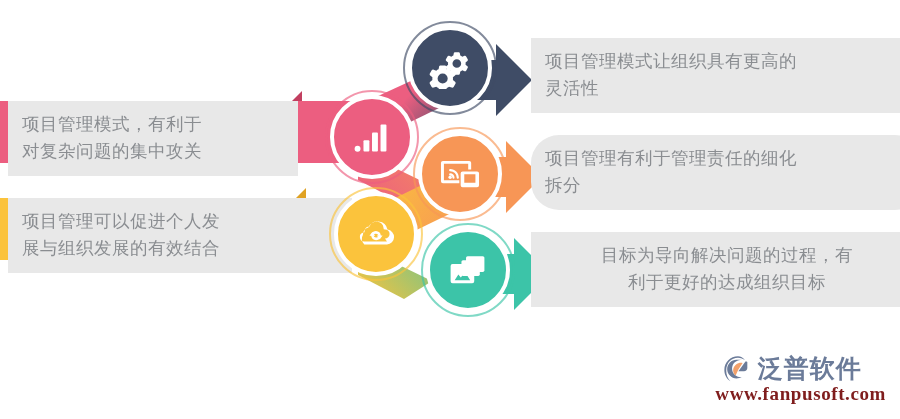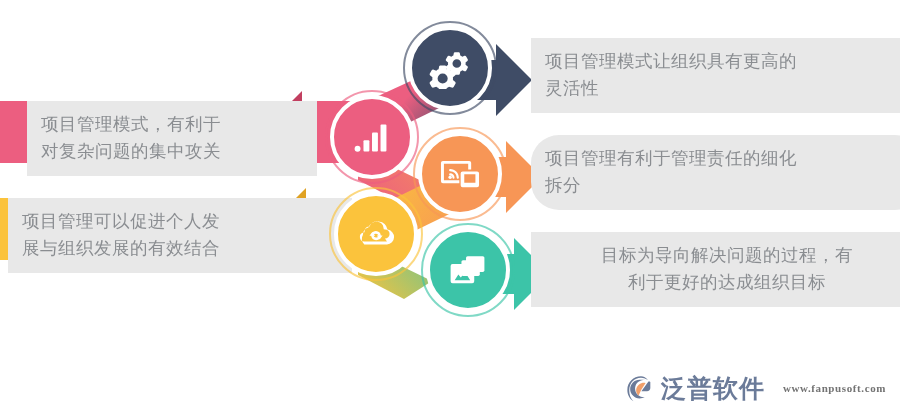--- a/index.html
+++ b/index.html
@@ -22,21 +22,21 @@
     font-size:17.5px;
     line-height:1.55;
     letter-spacing:.5px;
     padding:10px 14px 11px 14px;
     box-sizing:border-box;
     white-space:pre-line;
   }
   .panel.right{ left:531px; width:392px; }
   .panel.left { text-align:left; }
 
-  #panel-left-1{ left:8px;  top:101px; width:290px;margin-left:19px; }
+  #panel-left-1{ left:8px;  top:101px; width:290px; }
   #panel-left-2{ left:8px;  top:198px; width:344px; }
   #panel-right-1{ top:38px;  }
   #panel-right-2{ top:135px;border-radius:28px; }
   #panel-right-3{ top:232px;text-align:center; }
 
   
   .tail{ position:absolute; }
 
   
   #tail-pink{
@@ -115,31 +115,31 @@
   #tail-pink,#tail-yellow{ z-index:2; }
   .connector{ z-index:3; }
   .arrow{ z-index:2; }
   .panel{ z-index:5; }
   .tail-fold{ z-index:6; }
   .node{ z-index:8; }
 
   
   #brand{
     position:absolute; right:14px; bottom:14px;
-    display:flex; align-items:center;
+    display:flex; flex-direction:column; align-items:center;
     z-index:9;
   }
   #brand-row{ display:flex; align-items:center; gap:6px; }
   #brand-mark{ width:30px;height:30px; display:block; }
   #brand-name{
     font-size:25px; color:#6b7b99; letter-spacing:1px;
     font-weight:bold;
   }
   #brand-url{
-    font-size:11px; color:#737373; letter-spacing:.6px;
+    font-size:19px; color:#7f1d1d; letter-spacing:.6px;
     margin-top:-2px; align-self:center; padding-left:18px;
     font-family:"Liberation Serif","DejaVu Serif",serif;
     font-weight:bold;
   }
 </style>
 </head>
 <body>
 
 <div id="stage">
 

